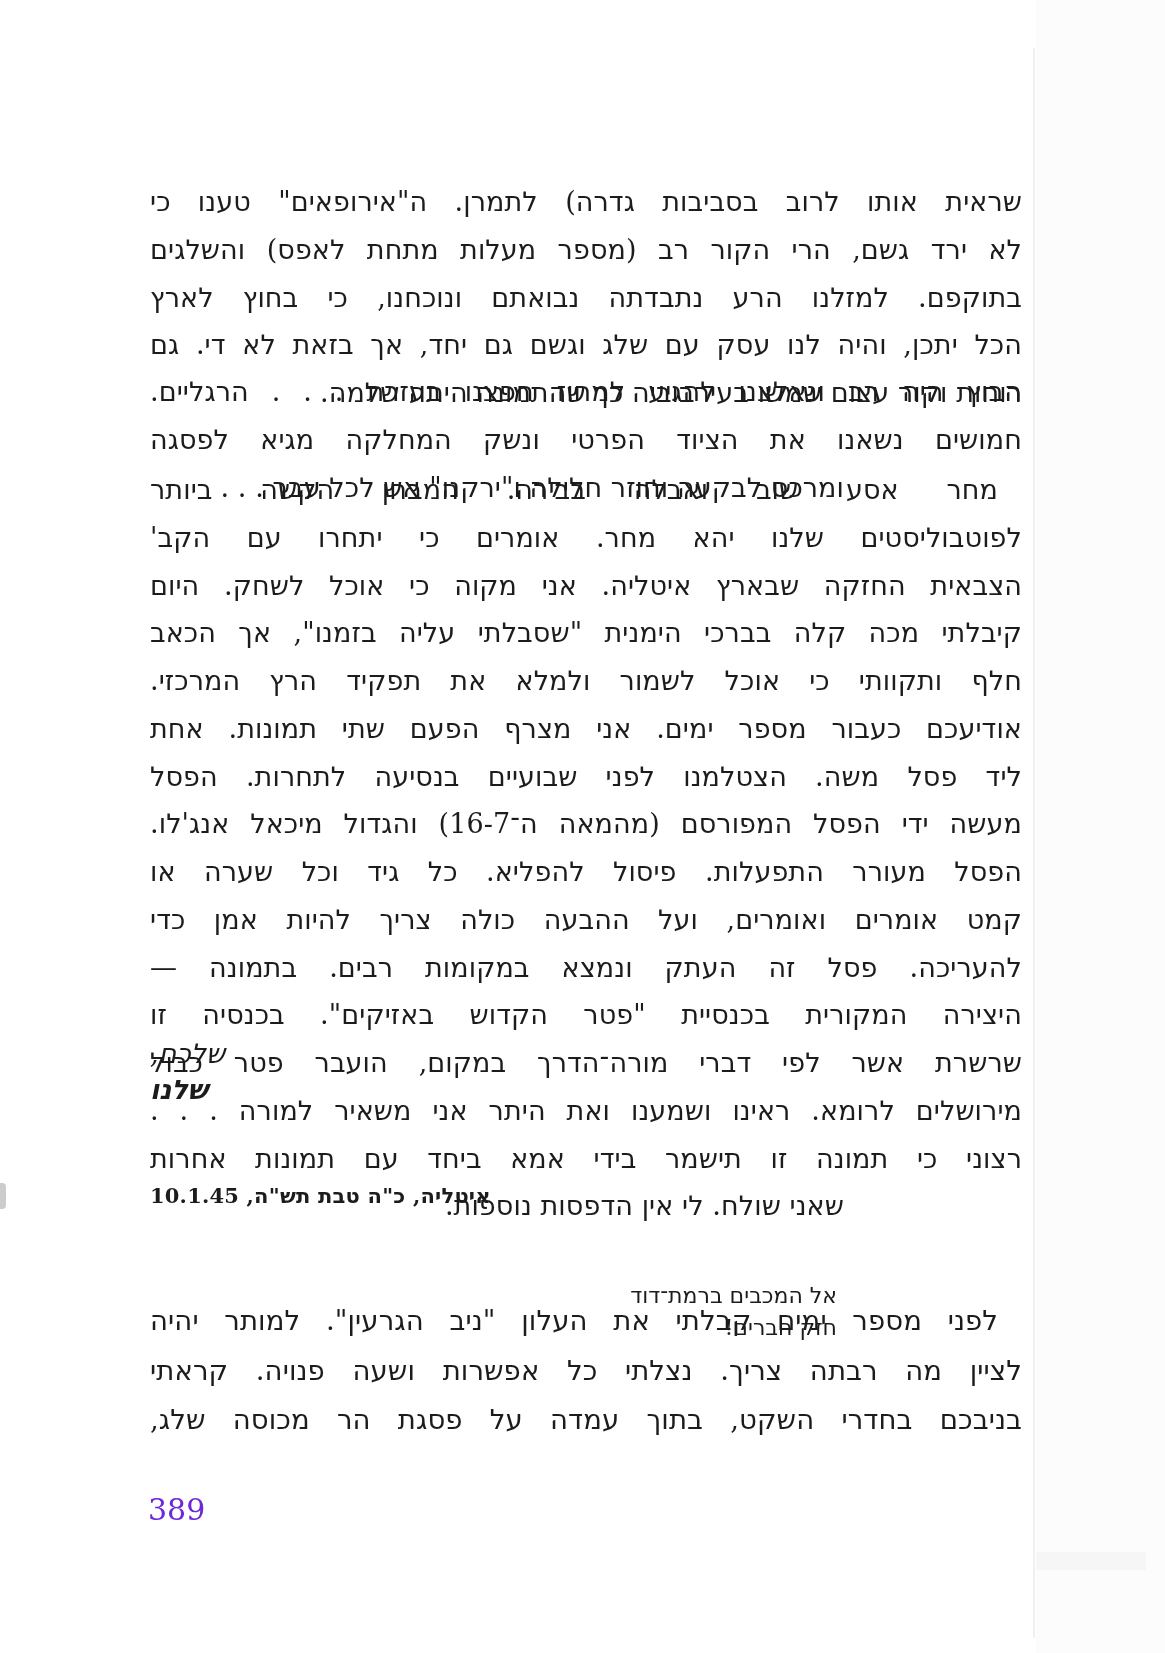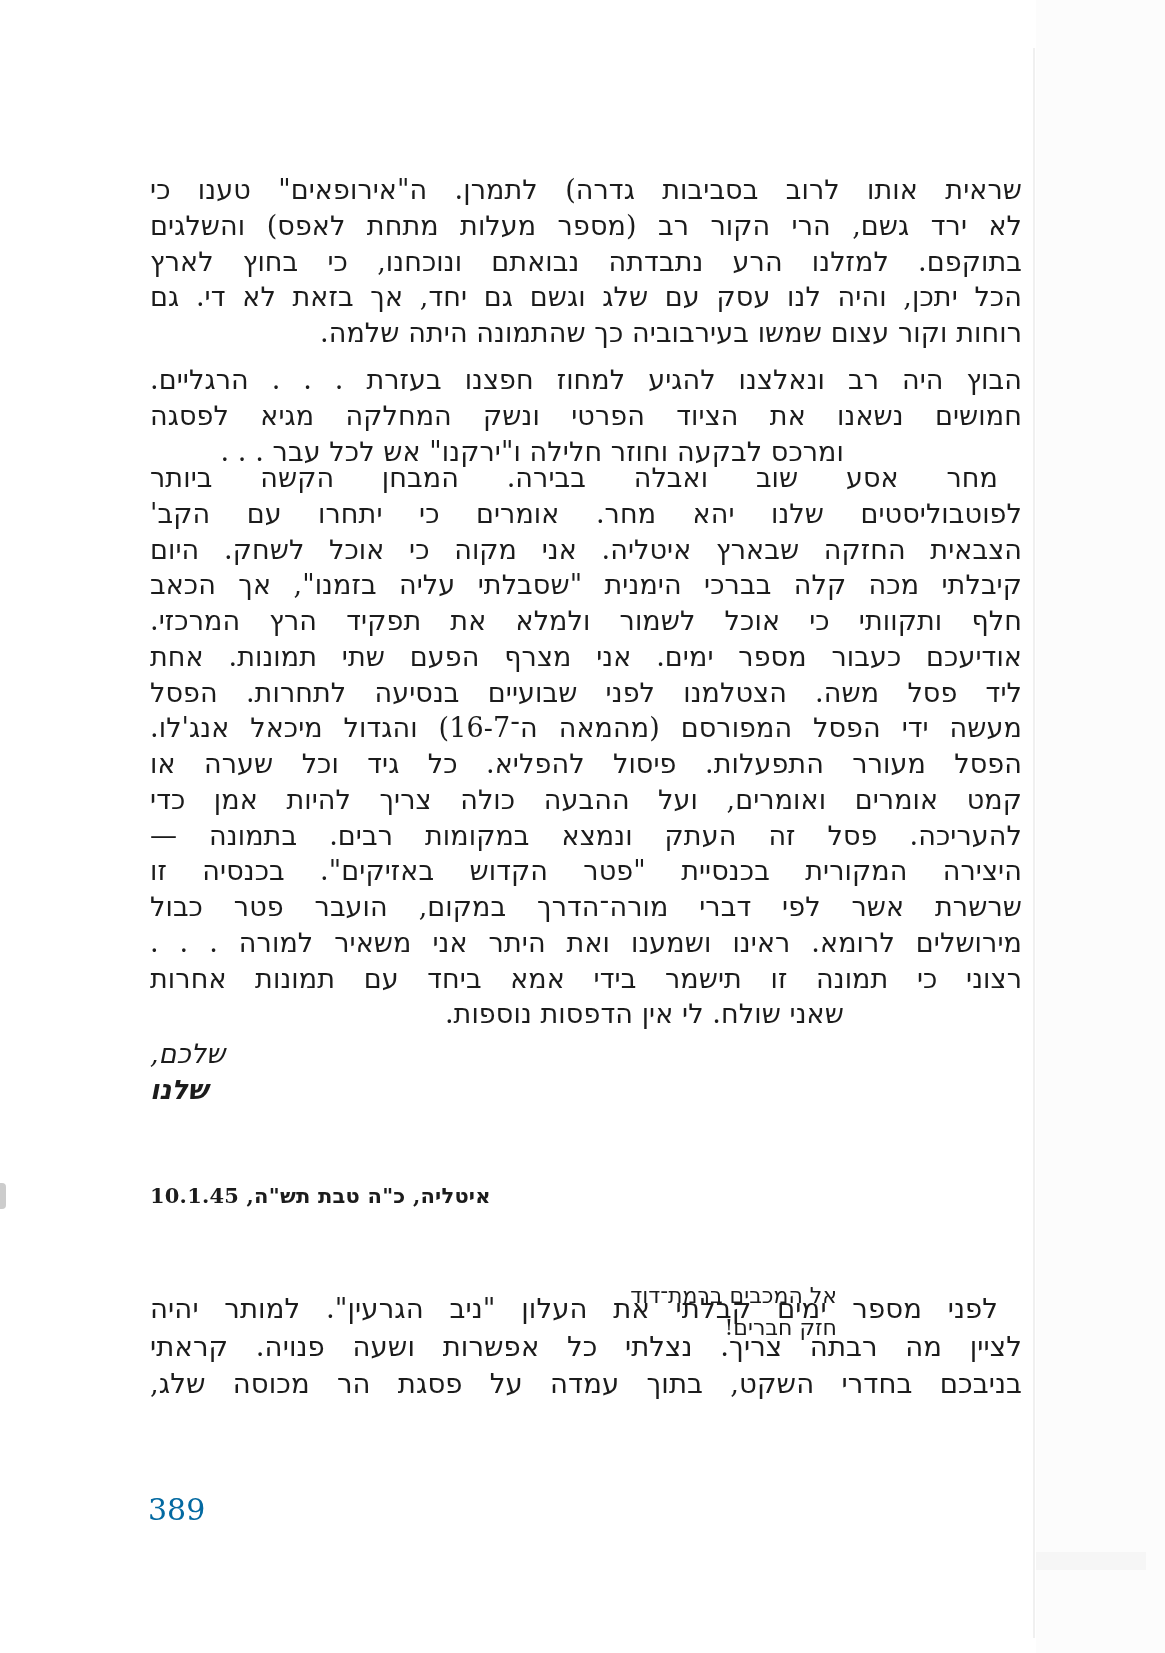--- a/index.html
+++ b/index.html
@@ -46,20 +46,21 @@
     direction: rtl;
   }
   .body-text {
     font-size: 27px;
     line-height: 35.75px;
     letter-spacing: 0.1px;
   }
   .line {
     text-align: justify;
     text-align-last: justify;
+    margin-top: 12px;
   }
   .line.indent { padding-right: 24px; }
   .line.end-right { text-align: left; text-align-last: right; }
   .line.end-offset {
     text-align: right; text-align-last: right;
     padding-left: 0; padding-right: 178px;
   }
 
   #p1 { top: 172px; }
   #p2 { top: 362px; }
@@ -94,21 +95,21 @@
   }
 
   #p4 { top: 1290px; font-size: 27.5px; line-height: 37.5px; }
 
   #pagenum {
     position: absolute;
     left: 148px;
     top: 1492px;
     font-family: "DejaVu Serif", "Liberation Serif", serif;
     font-size: 30px;
-    color: #0369a1;
+    color: #6d28d9;
   }
 </style>
 </head>
 <body>
 
 <div id="page">
 
   <div class="scan-edge-strip"></div>
   <div class="scan-edge-line"></div>
   <div class="scan-mark-left"></div>

